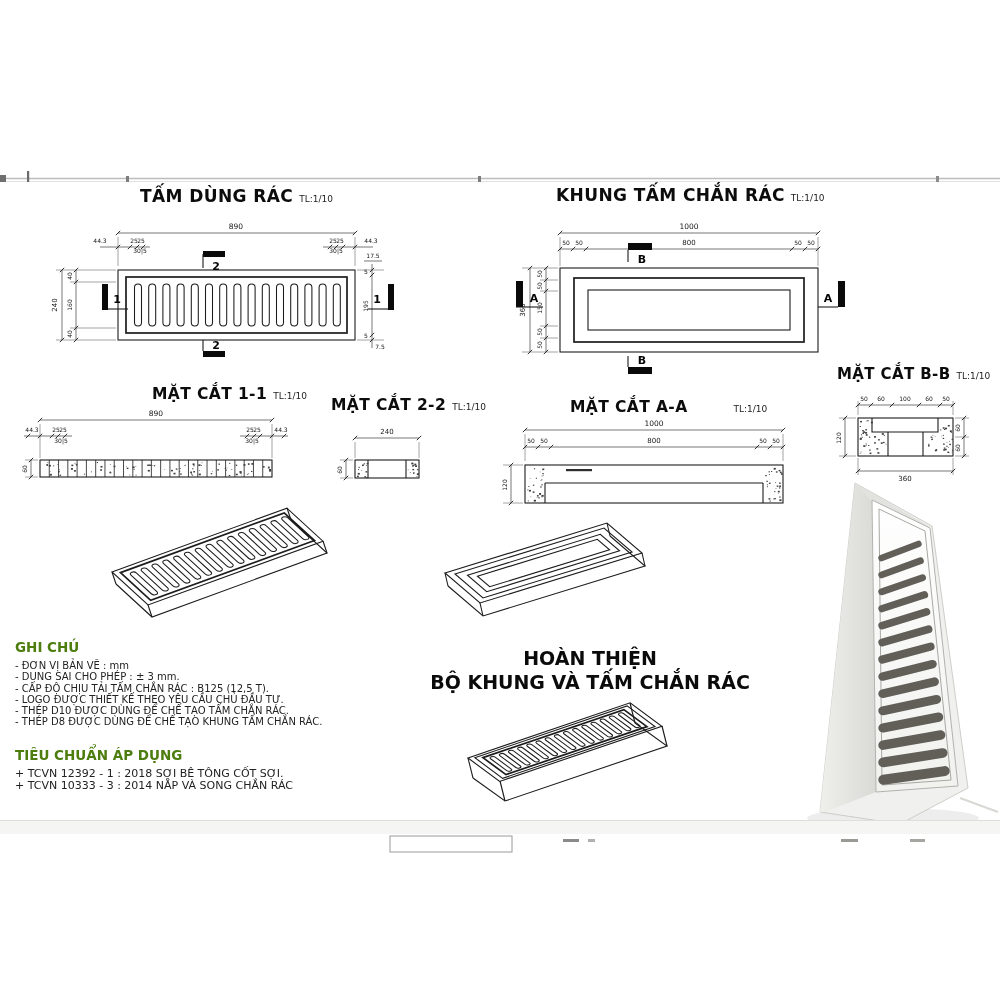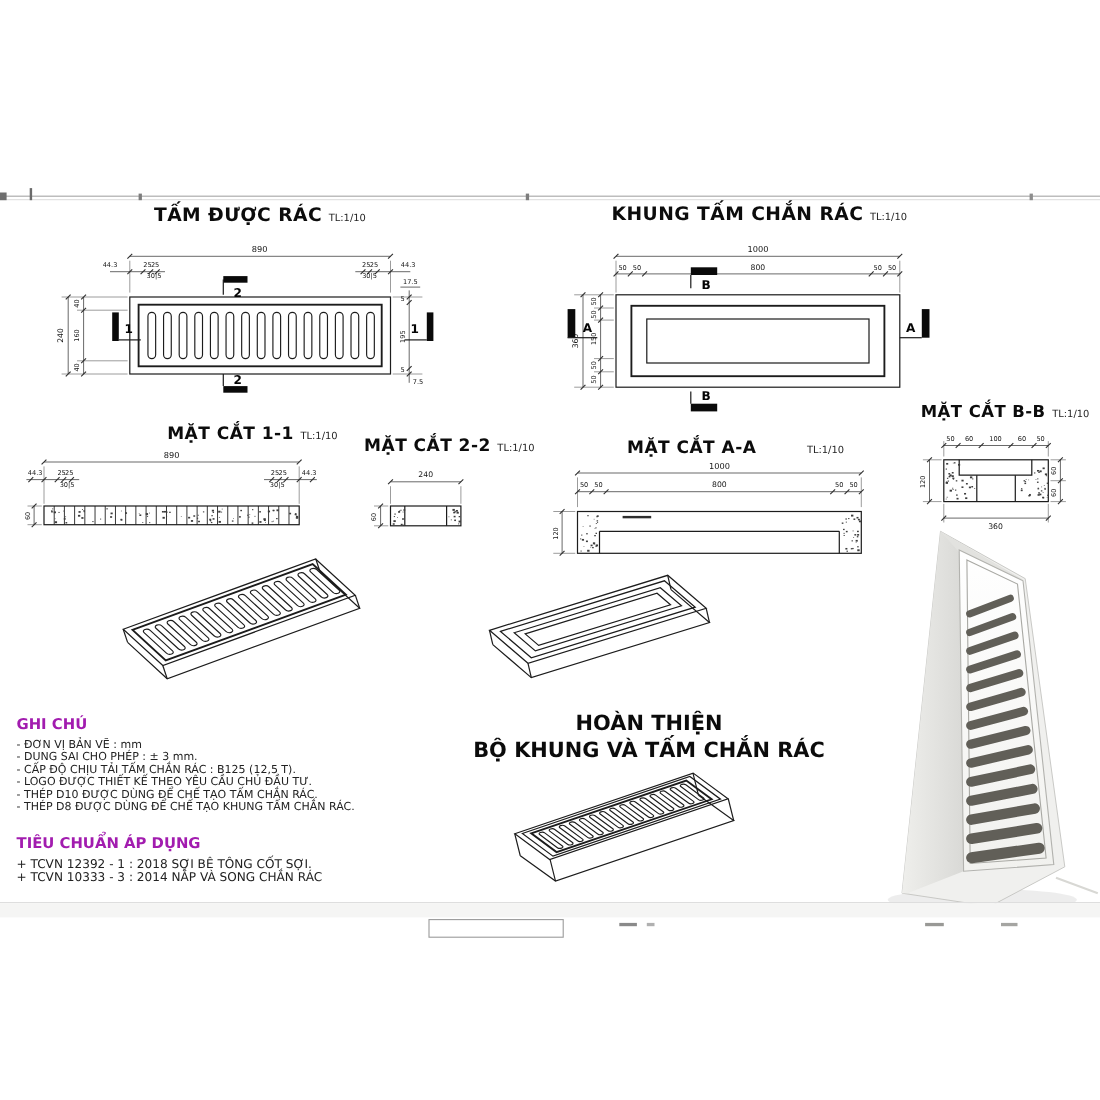--- a/index.html
+++ b/index.html
@@ -8,21 +8,21 @@
   svg{position:absolute;left:0;top:0;}
   .vtitle{position:absolute;white-space:nowrap;}
   .tt{font-weight:bold;font-size:17px;letter-spacing:.4px;color:#0c0c0c;}
   .tt.sm{font-size:15.5px;}
   .tt.xs{font-size:15px;}
   .ts{font-size:9px;color:#222;margin-left:6px;}
   .ts.far{margin-left:46px;}
   .big-title{position:absolute;left:412px;top:646px;width:356px;text-align:center;
              font-weight:bold;font-size:19px;line-height:1.28;color:#0b0b0b;}
   .notes{position:absolute;left:15px;top:639px;width:390px;}
-  .notes h3,.stds h3{margin:12px 0 5px 0;font-size:13.5px;font-weight:bold;color:#a21caf;}
+  .notes h3,.stds h3{margin:0 0 5px 0;font-size:13.5px;font-weight:bold;color:#4d7c0f;}
   .notes .nline{font-size:10px;line-height:11.3px;color:#222;}
   .stds{position:absolute;left:15px;top:747px;width:390px;}
   .stds .nline{font-size:11px;line-height:11.5px;color:#222;}
   
   .ln{stroke:#1c1c1c;stroke-width:1.1;fill:none;}
   .md{stroke-width:1.7;}
   .dl{stroke:#3c3c3c;stroke-width:.7;fill:none;}
   .ext{stroke:#5a5a5a;stroke-width:.55;fill:none;}
   .tks line{stroke:#2e2e2e;stroke-width:1;}
   text.d{font-size:7.5px;fill:#161616;text-anchor:middle;font-family:"DejaVu Sans",sans-serif;}
@@ -786,21 +786,21 @@
     <rect x="0" y="821" width="1000" height="13" fill="#f5f5f4"></rect>
     <rect x="390" y="836" width="122" height="16" fill="#ffffff" stroke="#9a9a9a" stroke-width="1"></rect>
     <rect x="563" y="839" width="16" height="3" fill="#8a8a8a"></rect>
     <rect x="588" y="839" width="7" height="3" fill="#b0b0b0"></rect>
     <rect x="841" y="839" width="17" height="3" fill="#999996"></rect>
     <rect x="910" y="839" width="15" height="3" fill="#a5a5a2"></rect>
   </g>
 </svg>
 
 <div class="vtitle" style="left:140px;top:186px">
-  <span class="tt">TẤM ĐƯỢC RÁC</span><span class="ts">TL:1/10</span>
+  <span class="tt">TẤM DÙNG RÁC</span><span class="ts">TL:1/10</span>
 </div>
 <div class="vtitle" style="left:556px;top:185px">
   <span class="tt">KHUNG TẤM CHẮN RÁC</span><span class="ts">TL:1/10</span>
 </div>
 <div class="vtitle" style="left:152px;top:384px">
   <span class="tt sm">MẶT CẮT 1-1</span><span class="ts">TL:1/10</span>
 </div>
 <div class="vtitle" style="left:331px;top:395px">
   <span class="tt sm">MẶT CẮT 2-2</span><span class="ts">TL:1/10</span>
 </div>

